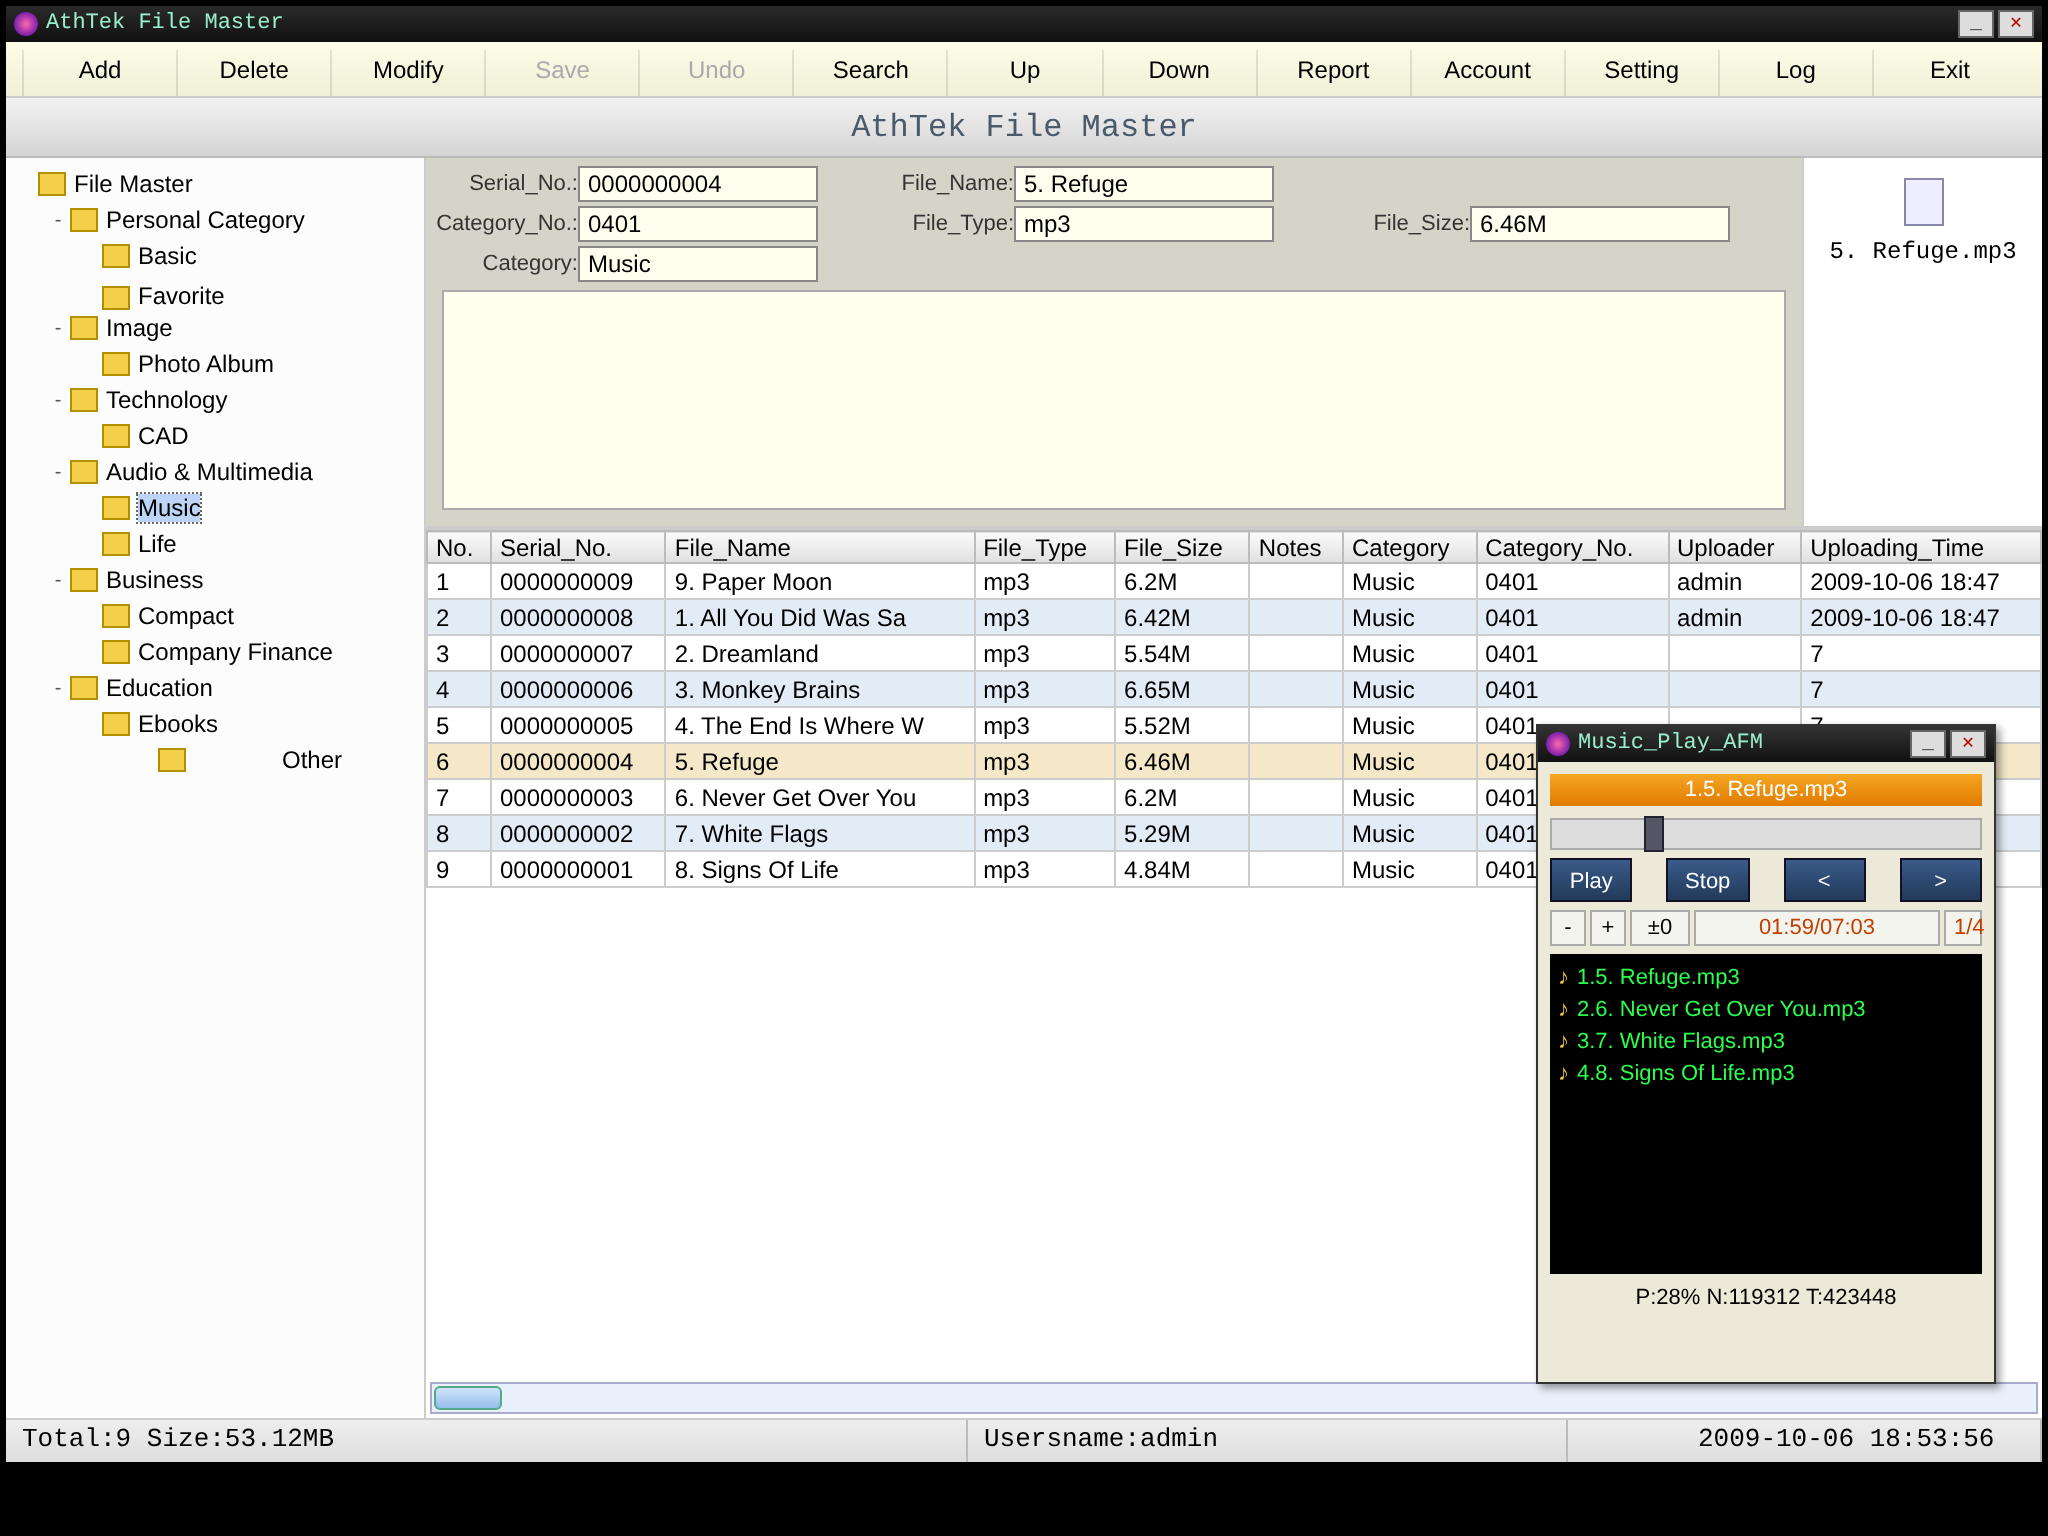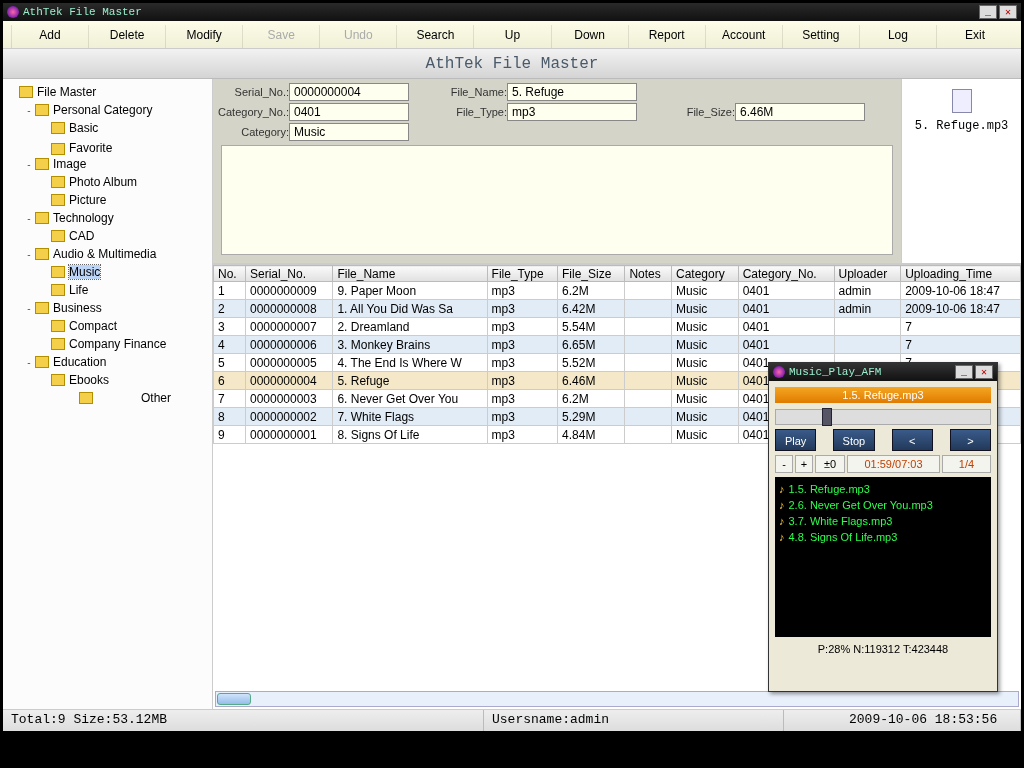--- a/index.html
+++ b/index.html
@@ -110,25 +110,20 @@
           <div class="node" style="padding-left: 16px;">
             <span class="exp">-</span>
             <span class="fld"></span>
             <span>Image</span>
           </div>
           <div class="node" style="padding-left: 32px;">
             <span class="exp"></span>
             <span class="fld"></span>
             <span>Photo Album</span>
           </div>
-          <div class="node" style="padding-left: 32px;">
-            <span class="exp"></span>
-            <span class="fld"></span>
-            <span>Picture</span>
-          </div>
           <div class="node" style="padding-left: 16px;">
             <span class="exp">-</span>
             <span class="fld"></span>
             <span>Technology</span>
           </div>
           <div class="node" style="padding-left: 32px;">
             <span class="exp"></span>
             <span class="fld"></span>
             <span>CAD</span>
           </div>
@@ -378,21 +373,21 @@
     <div class="pb">Play</div>
     <div class="pb">Stop</div>
     <div class="pb">&lt;</div>
     <div class="pb">&gt;</div>
   </div>
   <div class="row2">
     <div style="width:18px;text-align:center">-</div>
     <div style="width:18px;text-align:center">+</div>
     <div style="width:30px;text-align:center">±0</div>
     <div style="flex:1;text-align:center;color:#c04000">01:59/07:03</div>
-    <div style="width:49px;text-align:center;color:#c04000">1/4</div>
+    <div style="width:19px;text-align:center;color:#c04000">1/4</div>
   </div>
   <div class="playlist" id="playlist">
       <div class="plitem">1.5. Refuge.mp3</div>
       <div class="plitem">2.6. Never Get Over You.mp3</div>
       <div class="plitem">3.7. White Flags.mp3</div>
       <div class="plitem">4.8. Signs Of Life.mp3</div>
     </div>
   <div class="pstat">P:28%   N:119312  T:423448</div>
 </div>
 

